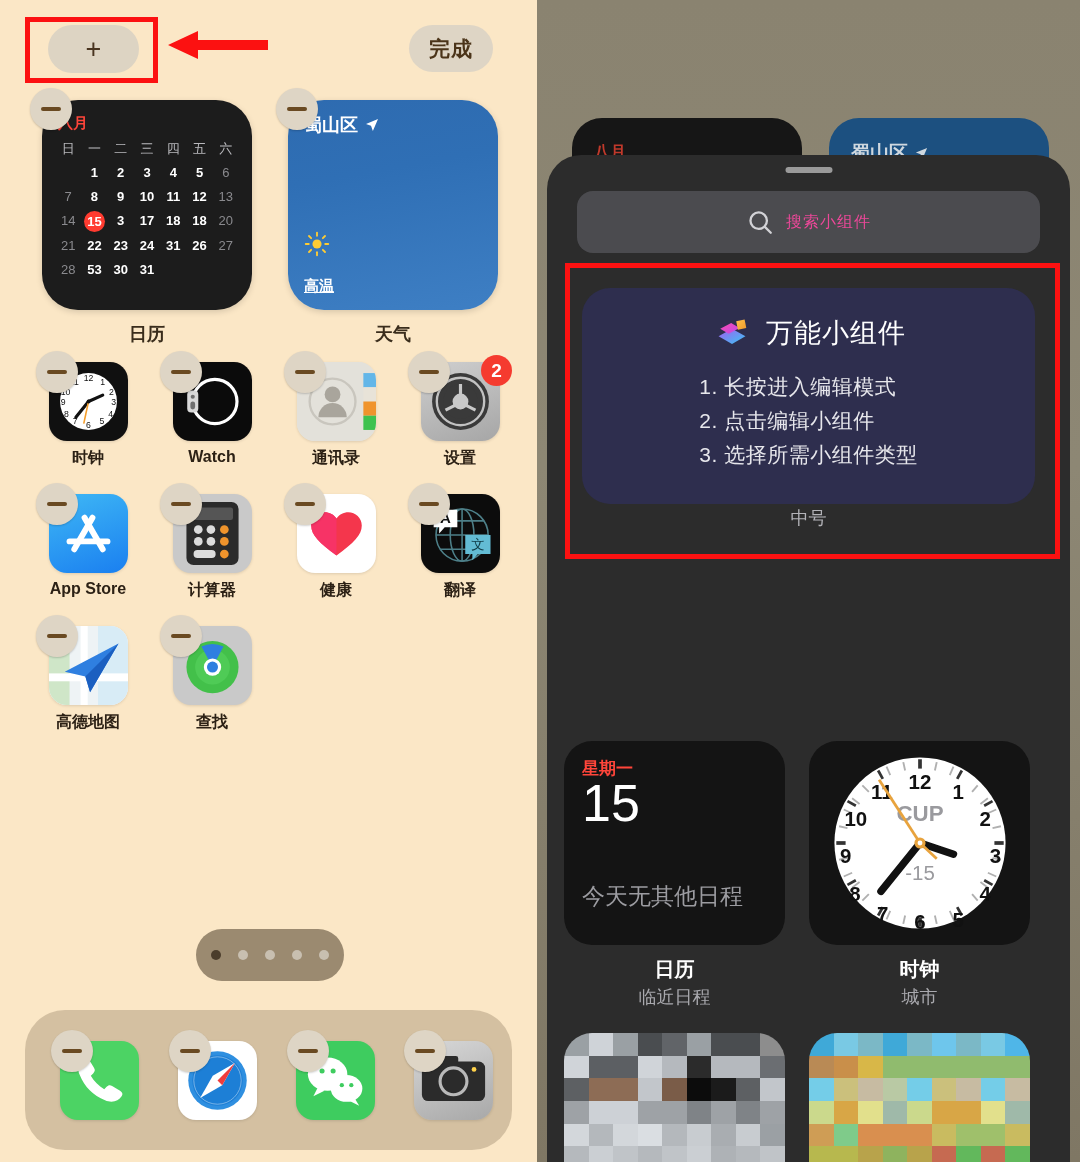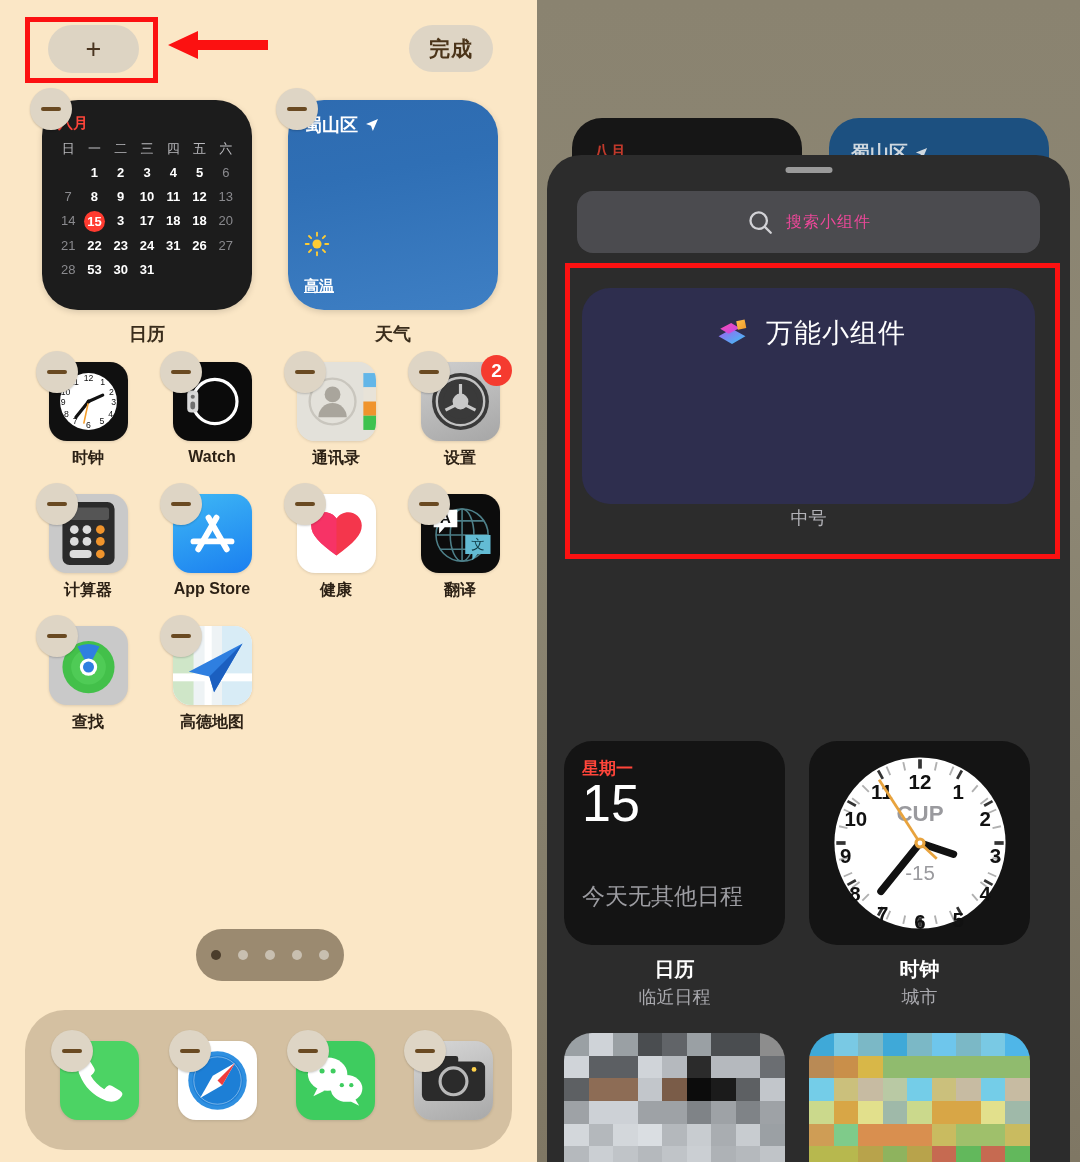--- a/index.html
+++ b/index.html
@@ -381,20 +381,34 @@
               </g>
             </svg>
           </div>
           <div class="app-name">设置</div>
         </div>
       </div>
 
       <div class="app-row">
         <div class="app-cell">
           <div class="minus-badge" style="left:10px; top:-11px;"></div>
+          <div class="app-icon" style="background:linear-gradient(160deg,#3fb8f5,#1a7ff0);">
+            <svg viewBox="0 0 100 100" width="79" height="79">
+              <g stroke="#fff" stroke-width="7.5" stroke-linecap="round" fill="none">
+                <path d="M32 70 55 30"></path>
+                  <path d="M68 70 45 30"></path>
+                  <path d="M26 60h48"></path>
+              </g>
+            </svg>
+          </div>
+          <div class="app-name">App Store</div>
+        </div>
+
+        <div class="app-cell">
+          <div class="minus-badge" style="left:10px; top:-11px;"></div>
           <div class="app-icon" style="background:#c9c9c9;">
             <svg viewBox="0 0 100 100" width="79" height="79">
               <rect x="17" y="10" width="66" height="80" rx="9" fill="#2b2b2b"></rect>
               <rect x="24" y="17" width="52" height="16" rx="3" fill="#555"></rect>
               <g fill="#dcdcdc">
                 <circle cx="32" cy="45" r="5.5"></circle>
                   <circle cx="48" cy="45" r="5.5"></circle>
                 <circle cx="32" cy="60" r="5.5"></circle>
                   <circle cx="48" cy="60" r="5.5"></circle>
                 <rect x="26" y="71" width="28" height="10" rx="5"></rect>
@@ -404,34 +418,20 @@
                   <circle cx="65" cy="60" r="5.5"></circle>
                   <circle cx="65" cy="76" r="5.5"></circle>
               </g>
             </svg>
           </div>
           <div class="app-name">计算器</div>
         </div>
 
         <div class="app-cell">
           <div class="minus-badge" style="left:10px; top:-11px;"></div>
-          <div class="app-icon" style="background:linear-gradient(160deg,#3fb8f5,#1a7ff0);">
-            <svg viewBox="0 0 100 100" width="79" height="79">
-              <g stroke="#fff" stroke-width="7.5" stroke-linecap="round" fill="none">
-                <path d="M32 70 55 30"></path>
-                  <path d="M68 70 45 30"></path>
-                  <path d="M26 60h48"></path>
-              </g>
-            </svg>
-          </div>
-          <div class="app-name">App Store</div>
-        </div>
-
-        <div class="app-cell">
-          <div class="minus-badge" style="left:10px; top:-11px;"></div>
           <div class="app-icon" style="background:#ffffff;">
             <svg viewBox="0 0 100 100" width="79" height="79">
               <path d="M50 78C28 62 18 52 18 40c0-10 8-17 17-17 6 0 12 3 15 8 3-5 9-8 15-8 9 0 17 7 17 17 0 12-10 22-32 38z" fill="#f4364c"></path>
               <path d="M50 78C28 62 18 52 18 40c0-10 8-17 17-17 6 0 12 3 15 8z" fill="#f7336b" opacity="0.85"></path>
             </svg>
           </div>
           <div class="app-name">健康</div>
         </div>
 
         <div class="app-cell">
@@ -452,46 +452,46 @@
               <text x="72" y="70" font-size="17" text-anchor="middle" fill="#0f3a44" font-family="Liberation Sans, sans-serif">文</text>
             </svg>
           </div>
           <div class="app-name">翻译</div>
         </div>
       </div>
 
       <div class="app-row">
         <div class="app-cell">
           <div class="minus-badge" style="left:10px; top:-11px;"></div>
-          <div class="app-icon" style="background:#c9c9c9;">
-            <svg viewBox="0 0 100 100" width="79" height="79">
-              <circle cx="50" cy="52" r="33" fill="#43c04a"></circle>
-              <circle cx="50" cy="52" r="22" fill="#4fcb56"></circle>
-              <path d="M50 52 36 26a33 33 0 0 1 28 0z" fill="#2f7fe0"></path>
-              <circle cx="50" cy="52" r="11" fill="#ffffff"></circle>
-              <circle cx="50" cy="52" r="7" fill="#2f7fe0"></circle>
-            </svg>
-          </div>
-          <div class="app-name">查找</div>
-        </div>
-
-        <div class="app-cell">
-          <div class="minus-badge" style="left:10px; top:-11px;"></div>
           <div class="app-icon" style="background:#eef2f4;">
             <svg viewBox="0 0 100 100" width="79" height="79">
               <rect width="100" height="100" fill="#eef3f5"></rect>
               <rect x="0" y="0" width="26" height="100" fill="#cfe6c8"></rect>
               <rect x="62" y="0" width="38" height="100" fill="#d8ecf6"></rect>
               <rect x="0" y="60" width="100" height="10" fill="#ffffff"></rect>
               <rect x="40" y="0" width="9" height="100" fill="#ffffff"></rect>
               <path d="M88 22 20 58l26 6 6 20z" fill="#2f7fe0"></path>
               <path d="M88 22 46 64l6 20z" fill="#1b5fc0"></path>
             </svg>
           </div>
           <div class="app-name">高德地图</div>
+        </div>
+
+        <div class="app-cell">
+          <div class="minus-badge" style="left:10px; top:-11px;"></div>
+          <div class="app-icon" style="background:#c9c9c9;">
+            <svg viewBox="0 0 100 100" width="79" height="79">
+              <circle cx="50" cy="52" r="33" fill="#43c04a"></circle>
+              <circle cx="50" cy="52" r="22" fill="#4fcb56"></circle>
+              <path d="M50 52 36 26a33 33 0 0 1 28 0z" fill="#2f7fe0"></path>
+              <circle cx="50" cy="52" r="11" fill="#ffffff"></circle>
+              <circle cx="50" cy="52" r="7" fill="#2f7fe0"></circle>
+            </svg>
+          </div>
+          <div class="app-name">查找</div>
         </div>
       </div>
     </div>
 
     <div class="page-dots">
       <i class="on"></i>
       <i></i>
       <i></i>
       <i></i>
       <i></i>
@@ -589,20 +589,25 @@
                   <stop offset="0" stop-color="#ffc24a"></stop>
                     <stop offset="1" stop-color="#f09a2c"></stop>
                 </linearGradient>
               </defs>
               <path d="M18 58 50 40l32 18-32 18z" fill="url(#tw2)"></path>
               <path d="M22 40 48 26l20 12-26 14z" fill="url(#tw1)"></path>
               <path d="M60 22 80 18l4 20-20 4z" fill="url(#tw3)"></path>
             </svg>
             <span class="promo-title">万能小组件</span>
           </div>
+          <ul class="promo-steps">
+            <li>1. 长按进入编辑模式</li>
+            <li>2. 点击编辑小组件</li>
+            <li>3. 选择所需小组件类型</li>
+          </ul>
         </div>
         <div class="promo-size">中号</div>
       </div>
 
       <div class="gallery">
         <div class="grow">
 
           <div class="gcell">
             <div class="gcard gcal">
               <div class="wk">星期一</div>

